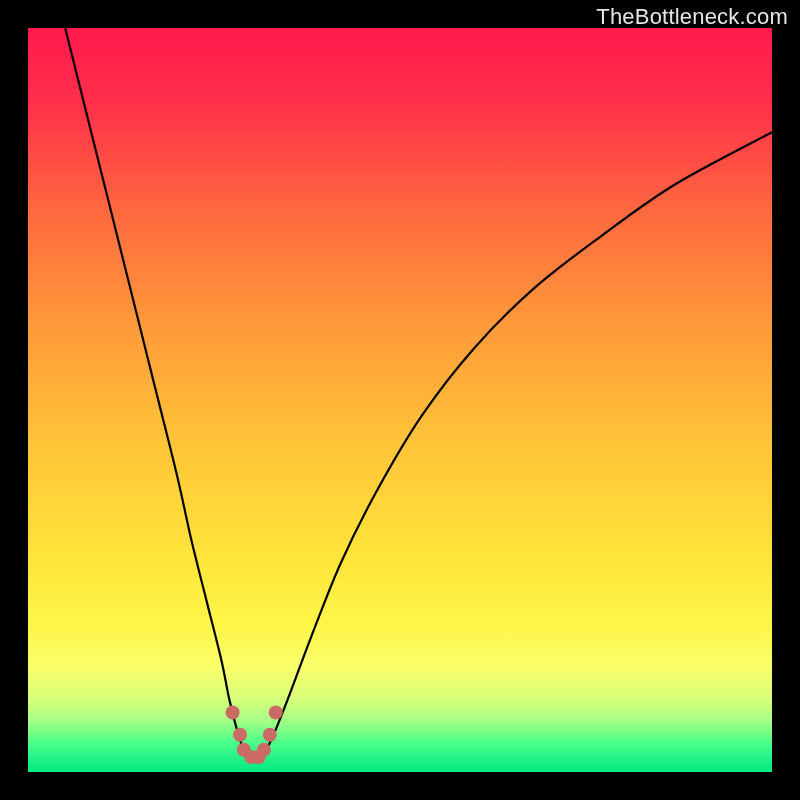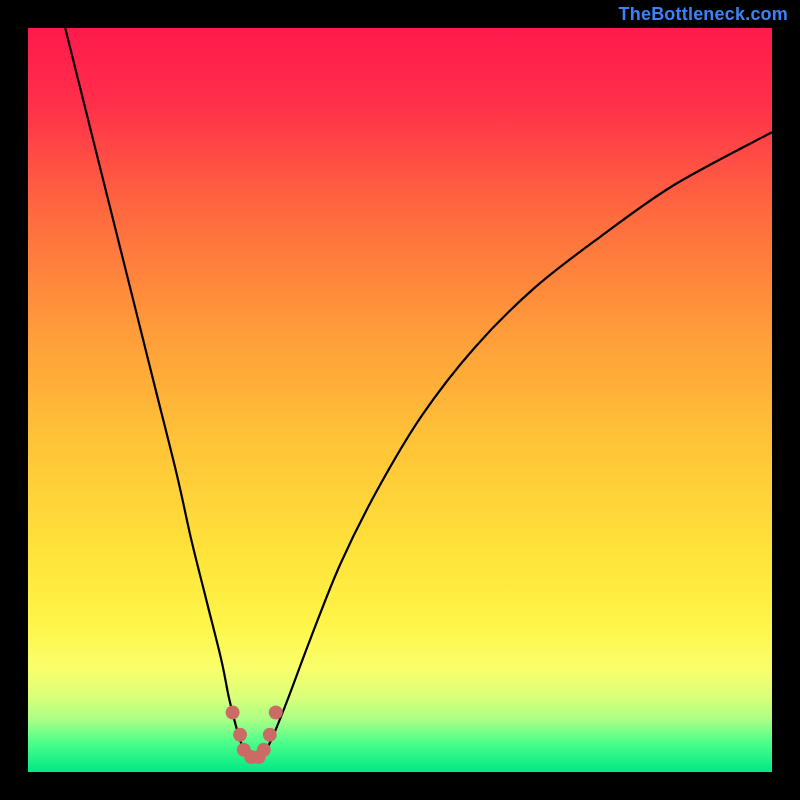--- a/index.html
+++ b/index.html
@@ -23,23 +23,23 @@
     position: absolute;
     left: 0;
     top: 0;
     width: 744px;
     height: 744px;
   }
   .watermark {
     position: absolute;
     top: 4px;
     right: 12px;
-    color: #3b82f6;
-    font-size: 18px;
-    font-weight: 700;
+    color: #e5e5e5;
+    font-size: 22px;
+    font-weight: 400;
     letter-spacing: 0.2px;
     font-family: Arial, Helvetica, sans-serif;
   }
 </style>
 </head>
 <body>
 
 <div class="frame">
   <svg class="plot" viewBox="0 0 744 744" preserveAspectRatio="none">
     <defs>

